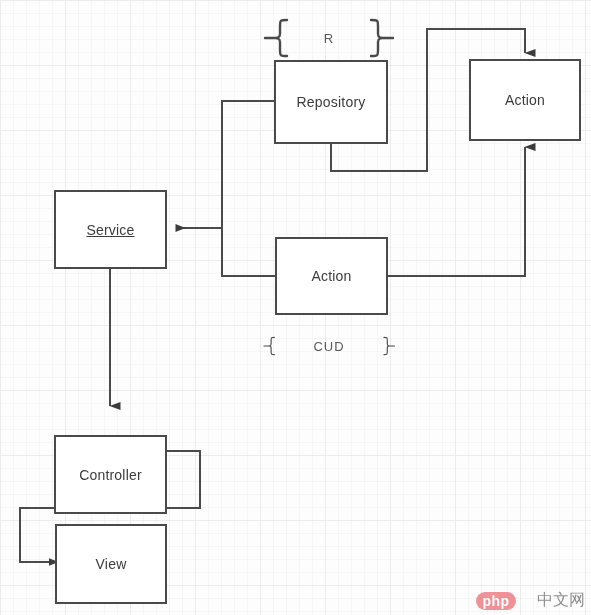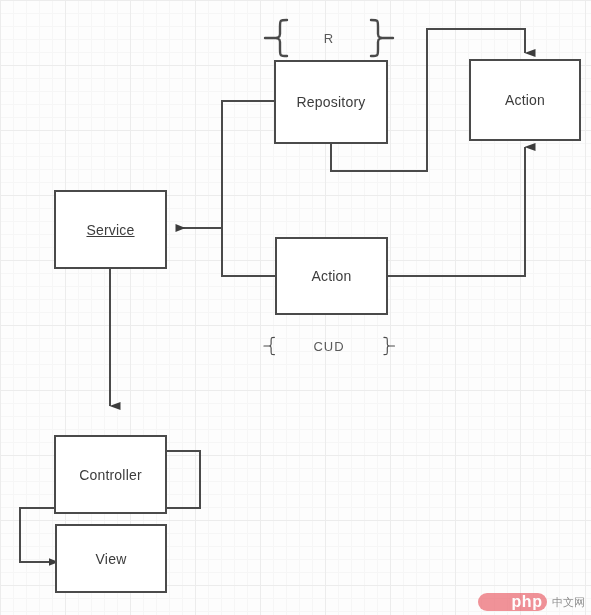--- a/index.html
+++ b/index.html
@@ -67,28 +67,28 @@
   }
   .wm-badge {
     display: inline-flex;
     align-items: center;
     justify-content: center;
     width: 40px;
     height: 18px;
     border-radius: 9px;
     background: #e8505a;
     color: #ffffff;
-    font-size: 16px;
+    font-size: 14px;
     font-weight: bold;
     letter-spacing: 0.5px;
-    padding-left: 29px;
   }
   .wm-text {
     color: #4a4a4a;
-    font-size: 11px;
+    font-size: 16px;
+    margin-left: 16px;
   }
 </style>
 </head>
 <body>
 
 <div id="canvas">
 
   <svg id="wires" viewBox="0 0 591 615" xmlns="http://www.w3.org/2000/svg">
     <defs>
       <marker id="arrow-left" markerWidth="11" markerHeight="11" refX="9.5" refY="4" orient="auto" markerUnits="userSpaceOnUse">
@@ -155,21 +155,21 @@
   </div>
 
   <div class="node" style="left:275px; top:237px; width:113px; height:78px;">
     <span>Action</span>
   </div>
 
   <div class="node" style="left:54px; top:412px; width:113px; height:79px;margin-top:23px;">
     <span>Controller</span>
   </div>
 
-  <div class="node" style="left:55px; top:524px; width:112px; height:69px;">
+  <div class="node" style="left:55px; top:524px; width:112px; height:80px;">
     <span>View</span>
   </div>
 
   <div class="watermark">
     <span class="wm-badge">php</span>
     <span class="wm-text">中文网</span>
   </div>
 
 </div>
 

